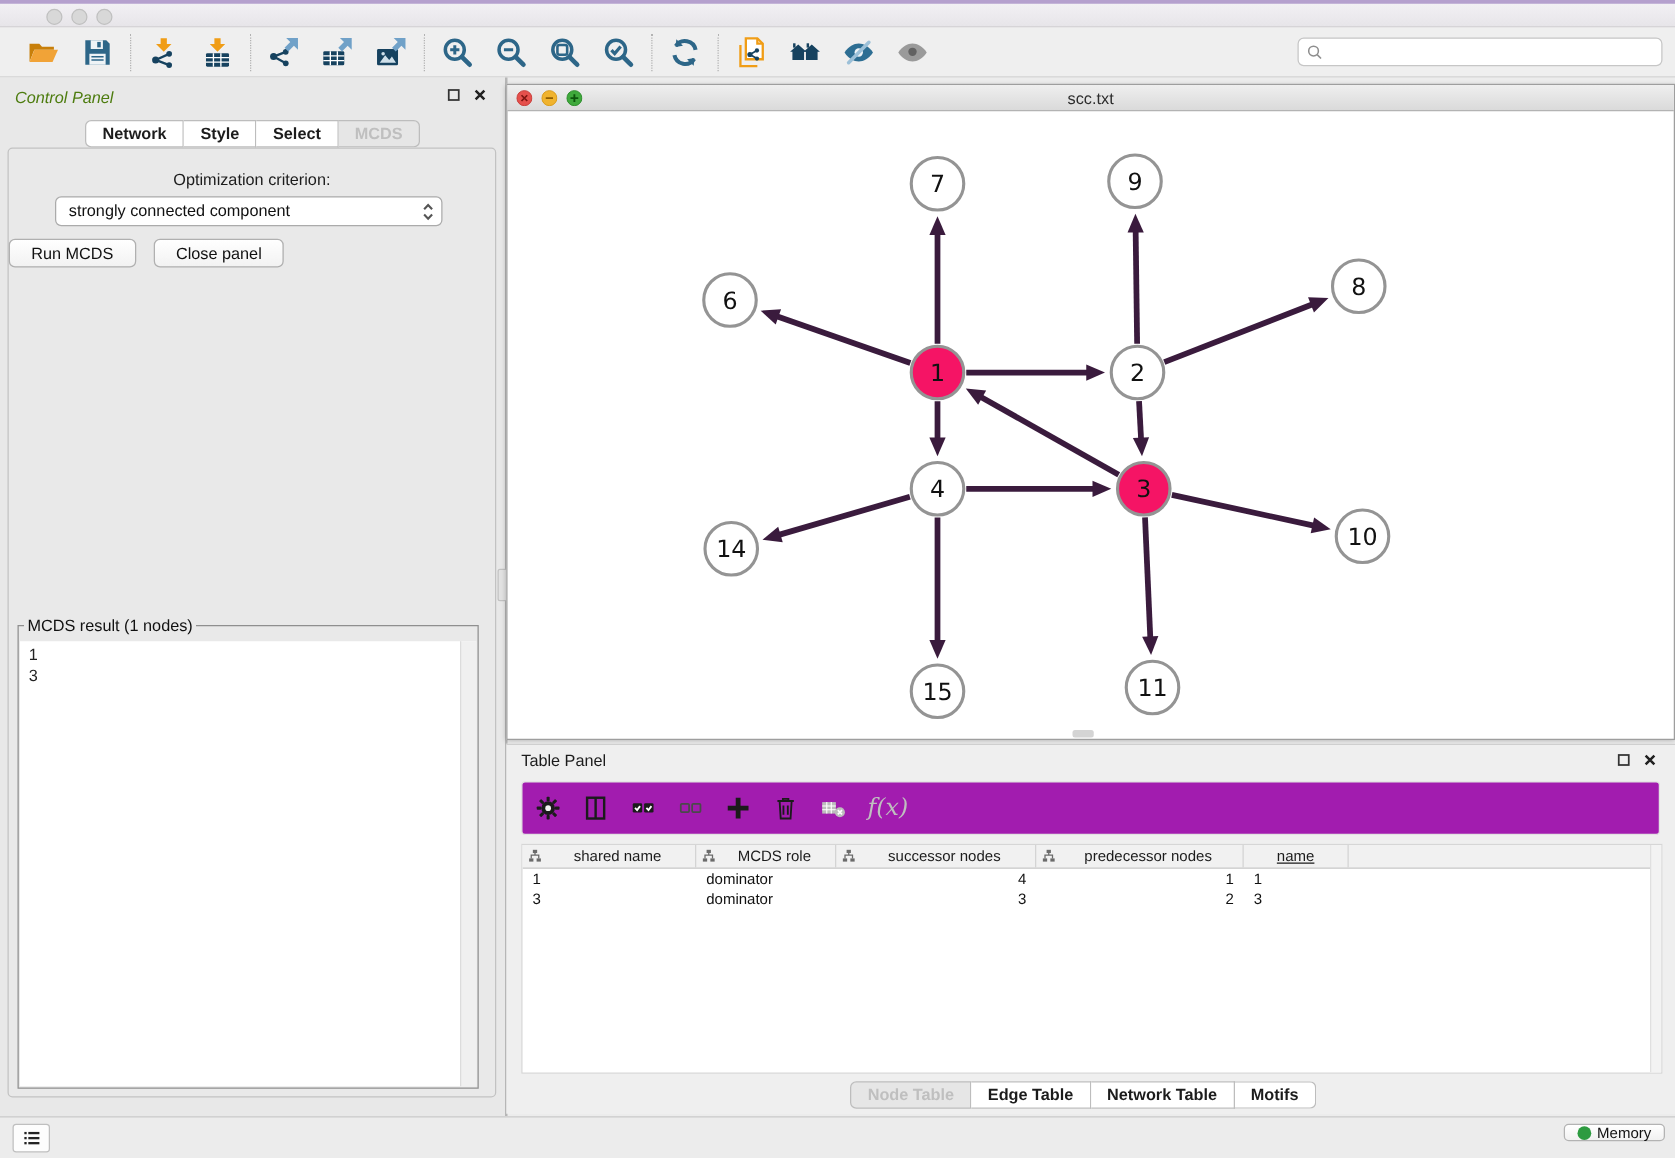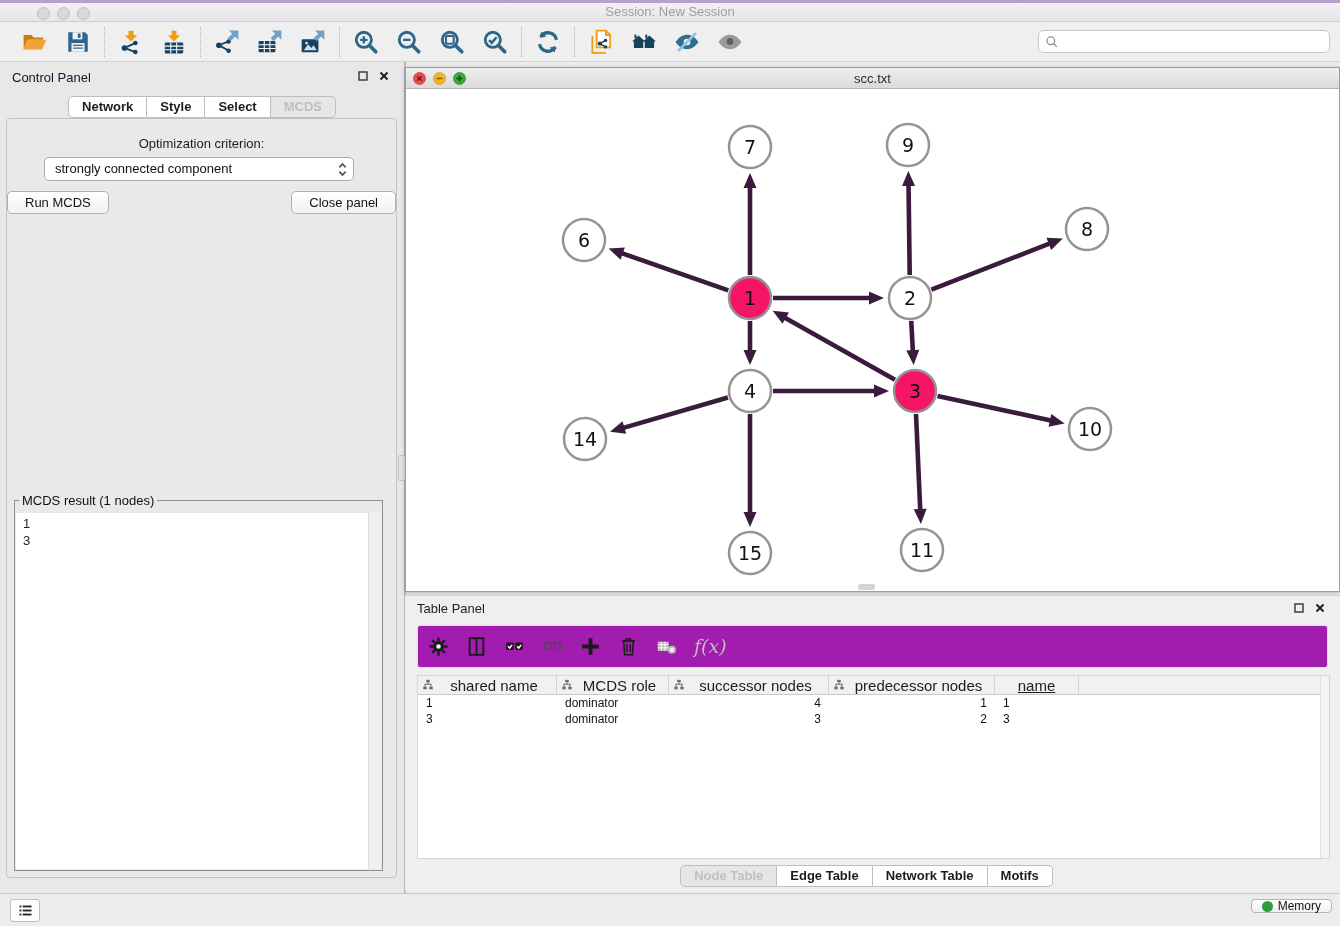--- a/index.html
+++ b/index.html
@@ -23,37 +23,37 @@
   .tbtn { width:26px; height:26px; cursor:default; }
   .tbtn svg { width:26px; height:26px; display:block; }
   .search-wrap { position:absolute; right:10px; top:8px; width:292px; height:23px;
     background:#fff; border:1px solid #c6c6c6; border-radius:5px; display:flex; align-items:center; padding:0 6px; }
   .search-wrap svg { width:14px; height:14px; }
   .search-wrap input { border:none; outline:none; flex:1; font-size:13px; margin-left:4px;
     font-family:"Liberation Sans",sans-serif; background:transparent; }
 
   
   .control-panel { position:absolute; left:0; top:62px; width:404px; bottom:33px; background:#e8e8e8; }
-  .cp-header { position:absolute; top:8px; left:12px; font-size:13px; color:#0f172a; }
+  .cp-header { position:absolute; top:8px; left:12px; font-size:13px; color:#4d7c0f;font-style:italic; }
   .win-btns { position:absolute; top:8px; right:14px; display:flex; gap:9px; }
   .win-btn svg { width:12px; height:12px; display:block; }
   .cp-tabs { position:absolute; top:34px; left:0; right:0; display:flex; justify-content:center; }
   .tab { height:22px; line-height:20px; padding:0 13px; background:#fff; border:1px solid #bdbdbd;
     border-left-width:0; font-size:13px; font-weight:600; color:#1c1c1c; cursor:default; }
   .tab:first-child { border-left-width:1px; border-radius:5px 0 0 5px; }
   .tab:last-child { border-radius:0 5px 5px 0; }
   .tab.active { background:#e6e6e6; color:#bfbfbf; }
   .cp-box { position:absolute; left:6px; right:7px; top:56px; bottom:15px;
     background:#e9e9e9; border:1px solid #c2c2c2; border-radius:4px; }
   .opt-label { position:absolute; top:17px; left:0; right:0; text-align:center; font-size:13px; color:#1c1c1c; }
   .criterion-select { position:absolute; top:38px; left:37px; right:42px; height:24px; background:#fff;
     border:1px solid #ababab; border-radius:5px; font-size:13px; line-height:22px; padding:0 24px 0 10px;
     color:#111; }
   .criterion-select .stepper { position:absolute; right:5px; top:3px; }
-  .btn-row { position:absolute; top:72px; left:0; right:0; display:flex; justify-content:space-between; gap:14px; }
+  .btn-row { position:absolute; top:72px; left:0; right:0; display:flex; justify-content:flex-start; gap:14px; }
   .mac-btn { height:23px; padding:0 17px; background:linear-gradient(#ffffff,#f2f2f2);
     border:1px solid #b0b0b0; border-radius:5px; font-size:13px; font-family:"Liberation Sans",sans-serif; color:#111; }
   .result-fieldset { position:absolute; left:7px; right:13px; top:374px; bottom:6px;
     border:1px solid #8f8f8f; padding:0; background:transparent; }
   .result-fieldset legend { font-size:13px; color:#111; margin-left:4px; padding:0 3px; }
   .result-area { position:absolute; left:1px; right:1px; top:5px; bottom:1px; background:#fff;
     font-size:13px; line-height:17px; padding:2px 0 0 7px; white-space:pre; overflow:hidden; }
   .result-scrollbar { position:absolute; right:1px; top:5px; bottom:1px; width:13px;
     background:#f0f0f0; border-left:1px solid #dcdcdc; }
 
@@ -80,21 +80,21 @@
   .tp-winbtns { position:absolute; top:6px; right:14px; display:flex; gap:9px; }
   .tp-toolbar { position:absolute; left:12px; right:12px; top:29px; height:43px; background:#a21caf;
     border:1px solid #e2e2e2; border-radius:3px; display:flex; align-items:center; gap:17px; padding-left:10px; }
   .tp-tool { width:21px; height:21px; }
   .tp-tool svg { width:21px; height:21px; display:block; }
   .tp-tool.fx { width:auto; font-family:"DejaVu Serif",serif; font-style:italic; font-size:19px;
     color:#bfbfbf; line-height:21px; }
   .tp-table { position:absolute; left:12px; right:10px; top:79px; height:184px; background:#fff;
     border:1px solid #d6d6d6; overflow:hidden; }
   .tp-head { display:flex; height:19px; background:#f1f1f1; border-bottom:1px solid #c9c9c9; }
-  .th { display:flex; align-items:center; border-right:1px solid #d4d4d4; font-size:15px; color:#1c1c1c;
+  .th { display:flex; align-items:center; border-right:1px solid #d4d4d4; font-size:12px; color:#1c1c1c;
     padding:0 4px; flex:0 0 auto; }
   .th .th-label { flex:1; text-align:center; }
   .th svg { width:12px; height:12px; margin-right:2px; flex:0 0 auto; }
   .th.filler { border-right:none; flex:1 1 auto; }
   .tr { display:flex; height:16px; font-size:12px; color:#111; }
   .td { flex:0 0 auto; padding:0 8px; line-height:16px; overflow:hidden; }
   .td.r { text-align:right; }
   .tp-scrollbar { position:absolute; right:0; top:0; bottom:0; width:9px; background:#f3f3f3; border-left:1px solid #e0e0e0; }
   .tp-tabs { position:absolute; top:269px; left:0; right:12px; display:flex; justify-content:center; }
 
@@ -110,21 +110,20 @@
   .memory-dot { width:11px; height:11px; border-radius:50%; background:#2d9b40; }
 </style>
 </head>
 <body>
 
 <div class="titlebar">
   <div class="accent-strip"></div>
   <span class="tl-gray" style="left:37px"></span>
   <span class="tl-gray" style="left:57px"></span>
   <span class="tl-gray" style="left:77px"></span>
-  <div class="title-text">Session: New Session</div>
 </div>
 
 <div class="toolbar">
   <div id="toolbar-groups" style="display:flex;align-items:center">
       <div class="tgroup">
         <div class="tbtn">
           <svg viewBox="0 0 24 24">
             <path d="M1.5 19V5.5h7.2l2 2.3h8.8V10H5z" fill="#c87f0a"></path>
             <path d="M1.5 19l3.6-9h17.4l-4 9z" fill="#f1a337"></path>
           </svg>

